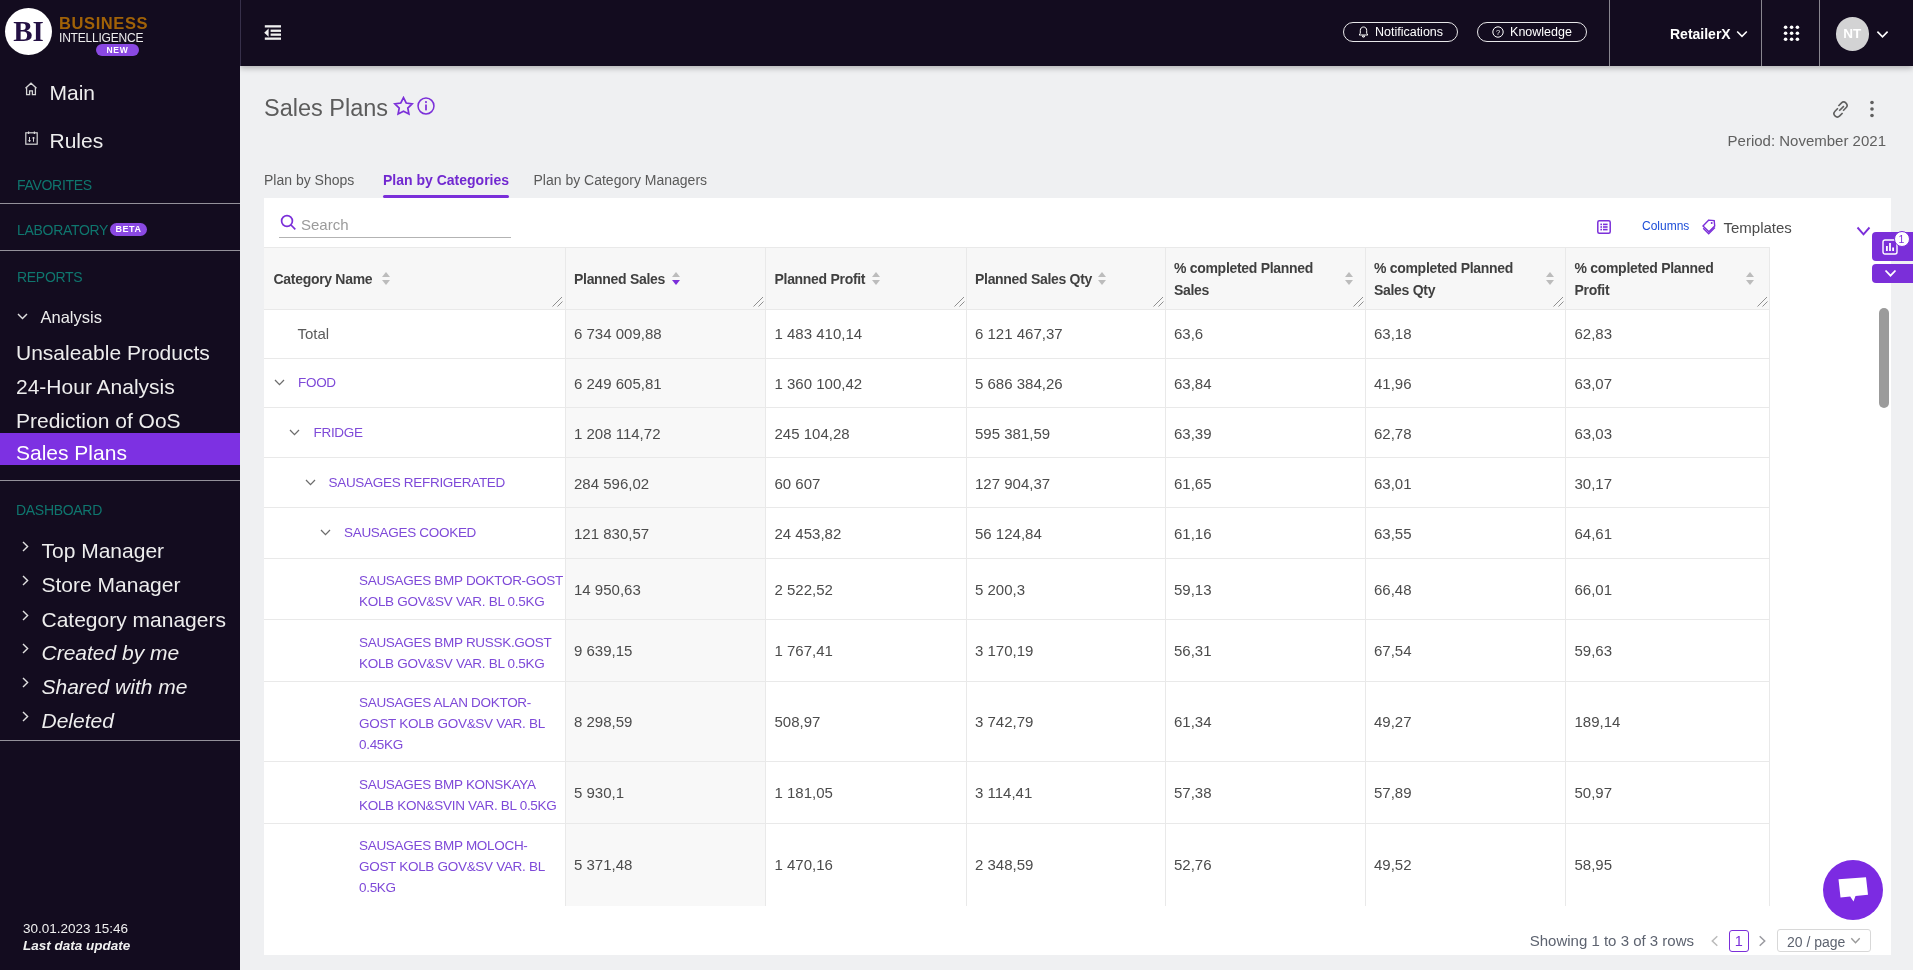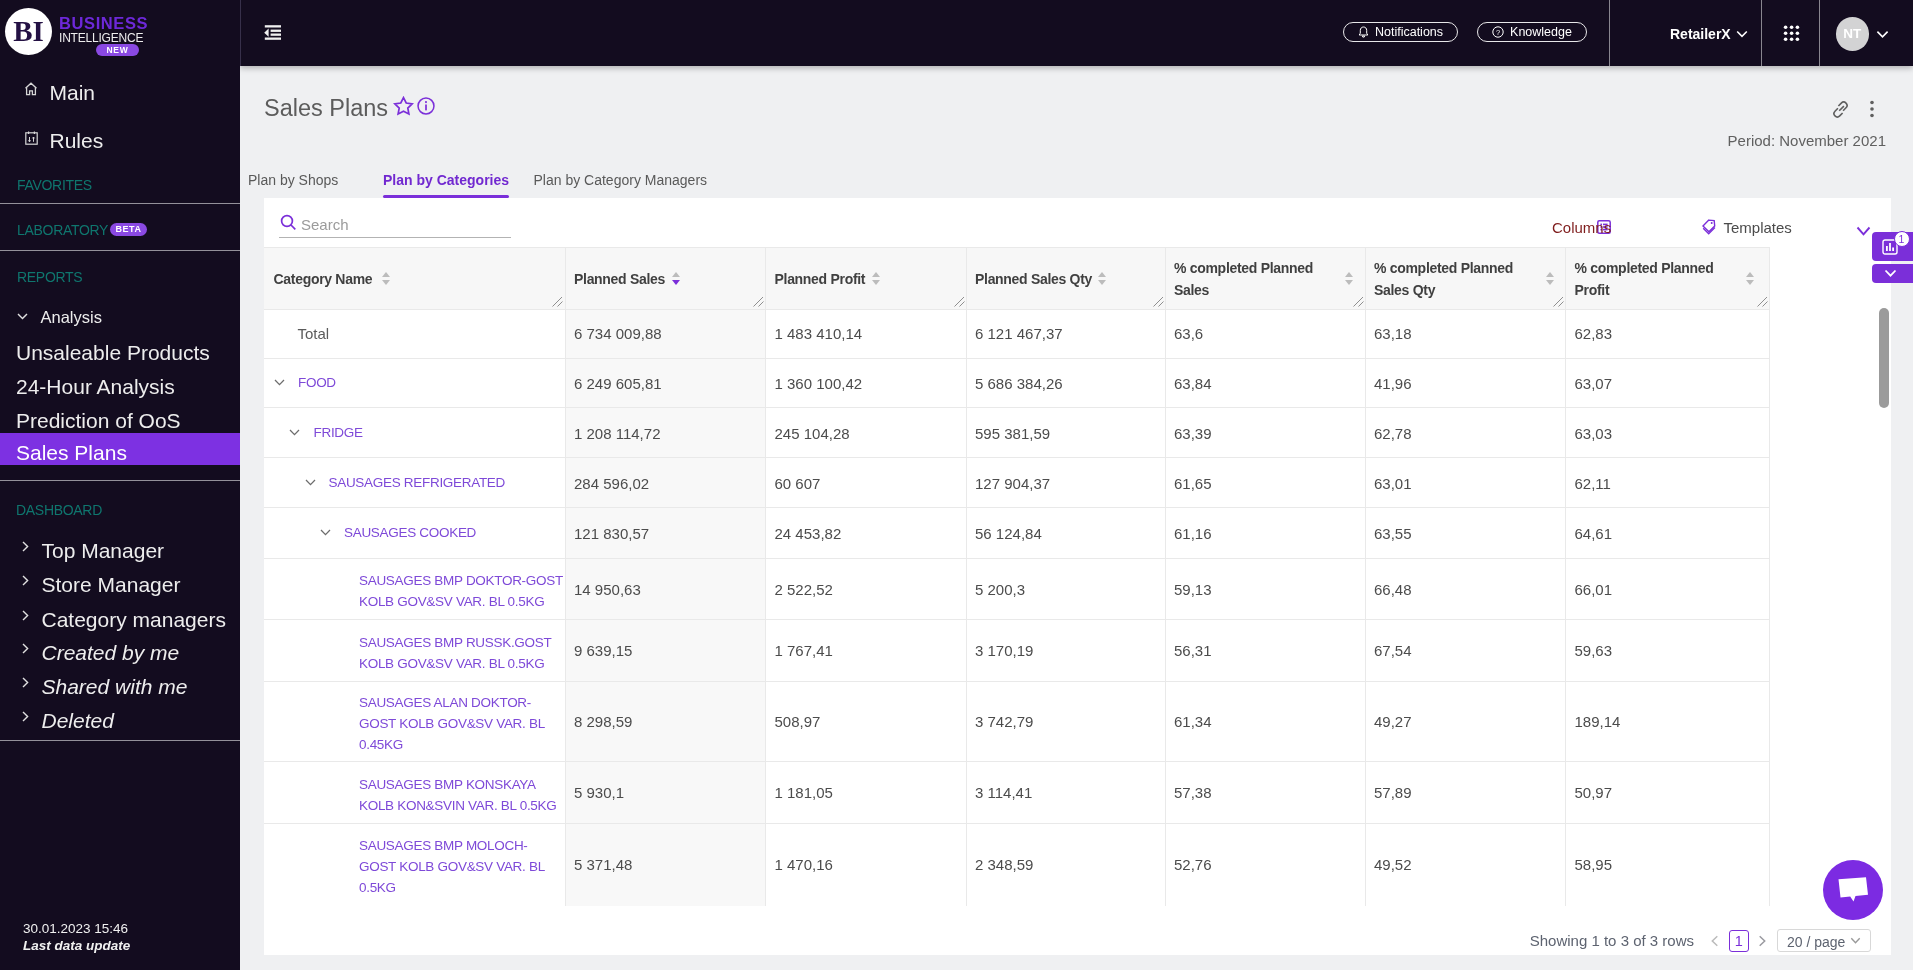--- a/index.html
+++ b/index.html
@@ -69,21 +69,21 @@
       <circle cx="15.4" cy="15.3" r="1.8"></circle>
     </g>
   </svg>
 <div class="abs" style="left:1835.5px;top:17px;width:33.5px;height:33.5px;border-radius:50%;background:#d3d3d4;color:#fff;font-size:13.5px;font-weight:bold;display:flex;align-items:center;justify-content:center">NT</div>
 <svg class="abs" style="left:1876px;top:30px" width="13" height="9" viewBox="0 0 13 9">
     <polyline points="1.4,1.6 6.5,6.8 11.6,1.6" fill="none" stroke="#fff" stroke-width="1.6"></polyline>
   </svg>
 
 <div class="abs dark" id="sidebar"></div>
 <div class="abs" style="left:5px;top:8px;width:47px;height:47px;border-radius:50%;background:#fff;z-index:6;display:flex;align-items:center;justify-content:center;font-family:'Liberation Serif',serif;font-weight:bold;font-size:29px;color:#241144">BI</div>
-<div class="abs" style="left:59px;top:13.5px;color:#6d28d9;font-size:16.5px;font-weight:bold;letter-spacing:.6px;z-index:6">BUSINESS</div>
+<div class="abs" style="left:59px;top:13.5px;color:#a16207;font-size:16.5px;font-weight:bold;letter-spacing:.6px;z-index:6">BUSINESS</div>
 <div class="abs" style="left:59px;top:30.5px;color:#ededed;font-size:12px;letter-spacing:-0.2px;z-index:6">INTELLIGENCE</div>
 <div class="abs" style="left:96px;top:43.5px;width:43px;height:12px;border-radius:6px;background:#8a49e2;color:#fff;font-size:8.5px;font-weight:bold;letter-spacing:.8px;display:flex;align-items:center;justify-content:center;z-index:6">NEW</div>
 <svg class="abs" style="left:24px;top:81.5px;z-index:6" width="14" height="14" viewBox="0 0 14 14">
     <path d="M1.5 6.3 L7 1.2 L12.5 6.3 M2.6 5.6 L2.6 12.7 L5.6 12.7 L5.6 8.9 L8.4 8.9 L8.4 12.7 L11.4 12.7 L11.4 5.6" fill="none" stroke="#d6d6d6" stroke-width="1.3"></path>
   </svg>
 <div class="abs sitem" style="left:49.5px;top:81px;z-index:6">Main</div>
 <svg class="abs" style="left:24.5px;top:130.5px;z-index:6" width="13" height="14" viewBox="0 0 13 14">
     <rect x="0.8" y="1.8" width="11.4" height="11.4" fill="none" stroke="#d6d6d6" stroke-width="1.2"></rect>
     <line x1="3.6" y1="0.4" x2="3.6" y2="3" stroke="#d6d6d6" stroke-width="1.2"></line>
     <line x1="9.4" y1="0.4" x2="9.4" y2="3" stroke="#d6d6d6" stroke-width="1.2"></line>
@@ -150,21 +150,21 @@
     </g>
   </svg>
 <svg class="abs" style="left:1869px;top:100px" width="6" height="18" viewBox="0 0 6 18">
     <g fill="#5f5f5f">
       <circle cx="3" cy="2.5" r="1.8"></circle>
       <circle cx="3" cy="9" r="1.8"></circle>
       <circle cx="3" cy="15.5" r="1.8"></circle>
     </g>
   </svg>
 <div class="abs" style="right:27px;top:132px;font-size:15px;color:#606060">Period: November 2021</div>
-<div class="abs" style="left:248px;top:171.5px;font-size:14px;color:#595959">Plan by Shops</div>
+<div class="abs" style="left:264px;top:171.5px;font-size:14px;color:#595959">Plan by Shops</div>
 <div class="abs" style="left:383px;top:171.5px;font-size:14px;font-weight:bold;color:#7128d0">Plan by Categories</div>
 <div class="abs" style="left:383px;top:194.5px;width:126px;height:3px;border-radius:2px;background:#7a2fd9"></div>
 <div class="abs" style="left:533.5px;top:171.5px;font-size:14px;color:#595959">Plan by Category Managers</div>
 
 <div class="abs" style="left:264px;top:198px;width:1627px;height:757px;background:#fff"></div>
 <svg class="abs" style="left:280px;top:214px" width="17" height="17" viewBox="0 0 17 17">
     <circle cx="7" cy="7" r="5.4" fill="none" stroke="#7b2fd9" stroke-width="1.7"></circle>
     <line x1="11" y1="11" x2="15.3" y2="15.3" stroke="#7b2fd9" stroke-width="1.7"></line>
   </svg>
 <div class="abs" style="left:301px;top:216px;font-size:15px;color:#9b9b9b">Search</div>
@@ -173,21 +173,21 @@
     <rect x="0.8" y="0.8" width="12.4" height="12.4" rx="1.5" fill="none" stroke="#7b2fd9" stroke-width="1.5"></rect>
     <g fill="#7b2fd9">
       <rect x="3.4" y="3.6" width="1.6" height="1.6"></rect>
       <rect x="6" y="3.6" width="4.6" height="1.6"></rect>
       <rect x="3.4" y="6.2" width="1.6" height="1.6"></rect>
       <rect x="6" y="6.2" width="4.6" height="1.6"></rect>
       <rect x="3.4" y="8.8" width="1.6" height="1.6"></rect>
       <rect x="6" y="8.8" width="4.6" height="1.6"></rect>
     </g>
   </svg>
-<div class="abs" style="left:1552px;top:219px;font-size:15px;color:#7f1d1d">Columns</div>
+<div class="abs" style="left:1642px;top:219px;font-size:12px;color:#1d4ed8">Columns</div>
 <svg class="abs" style="left:1701px;top:219px" width="16" height="16" viewBox="0 0 16 16">
     <path d="M7.8 1.1 L13.2 1.6 L13.7 7 L7.9 12.8 L2 6.9 Z" fill="none" stroke="#7b2fd9" stroke-width="1.4"></path>
     <circle cx="10.7" cy="4.1" r="1" fill="#7b2fd9"></circle>
     <path d="M2.2 9.3 L7.7 14.8 L13.9 8.6" fill="none" stroke="#7b2fd9" stroke-width="1.4"></path>
   </svg>
 <div class="abs" style="left:1723.5px;top:219px;font-size:15px;color:#4b4b4b">Templates</div>
 <svg class="abs" style="left:1856px;top:226px" width="15" height="11" viewBox="0 0 15 11">
     <polyline points="1.5,1.5 7.5,8.3 13.5,1.5" fill="none" stroke="#7b2fd9" stroke-width="1.9"></polyline>
   </svg>
 
@@ -319,21 +319,21 @@
 <div class="abs num" style="left:774.5px;top:424.5px">245 104,28</div>
 <div class="abs num" style="left:975px;top:424.5px">595 381,59</div>
 <div class="abs num" style="left:1174px;top:424.5px">63,39</div>
 <div class="abs num" style="left:1374px;top:424.5px">62,78</div>
 <div class="abs num" style="left:1574.5px;top:424.5px">63,03</div>
 <div class="abs num" style="left:574px;top:474.5px">284 596,02</div>
 <div class="abs num" style="left:774.5px;top:474.5px">60 607</div>
 <div class="abs num" style="left:975px;top:474.5px">127 904,37</div>
 <div class="abs num" style="left:1174px;top:474.5px">61,65</div>
 <div class="abs num" style="left:1374px;top:474.5px">63,01</div>
-<div class="abs num" style="left:1574.5px;top:474.5px">62,11</div>
+<div class="abs num" style="left:1574.5px;top:474.5px">30,17</div>
 <div class="abs num" style="left:574px;top:524.5px">121 830,57</div>
 <div class="abs num" style="left:774.5px;top:524.5px">24 453,82</div>
 <div class="abs num" style="left:975px;top:524.5px">56 124,84</div>
 <div class="abs num" style="left:1174px;top:524.5px">61,16</div>
 <div class="abs num" style="left:1374px;top:524.5px">63,55</div>
 <div class="abs num" style="left:1574.5px;top:524.5px">64,61</div>
 <div class="abs num" style="left:574px;top:580.5px">14 950,63</div>
 <div class="abs num" style="left:774.5px;top:580.5px">2 522,52</div>
 <div class="abs num" style="left:975px;top:580.5px">5 200,3</div>
 <div class="abs num" style="left:1174px;top:580.5px">59,13</div>

